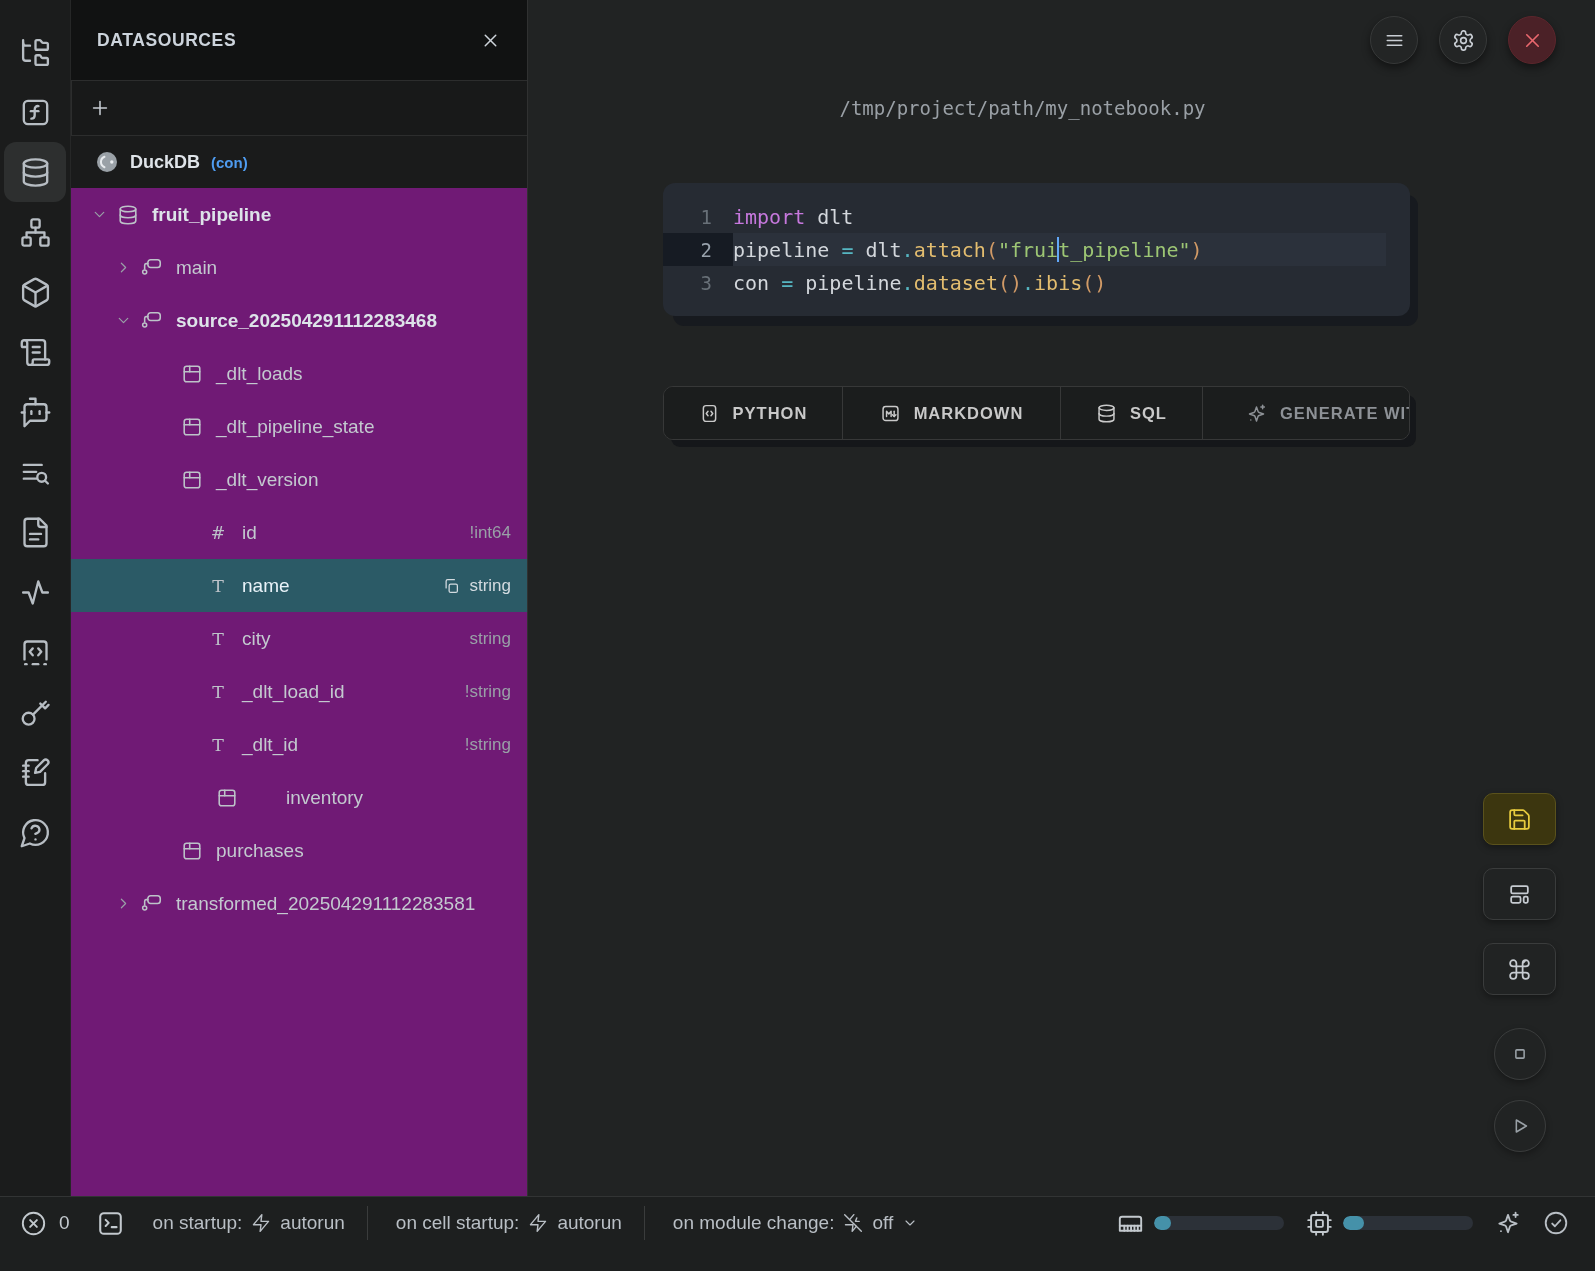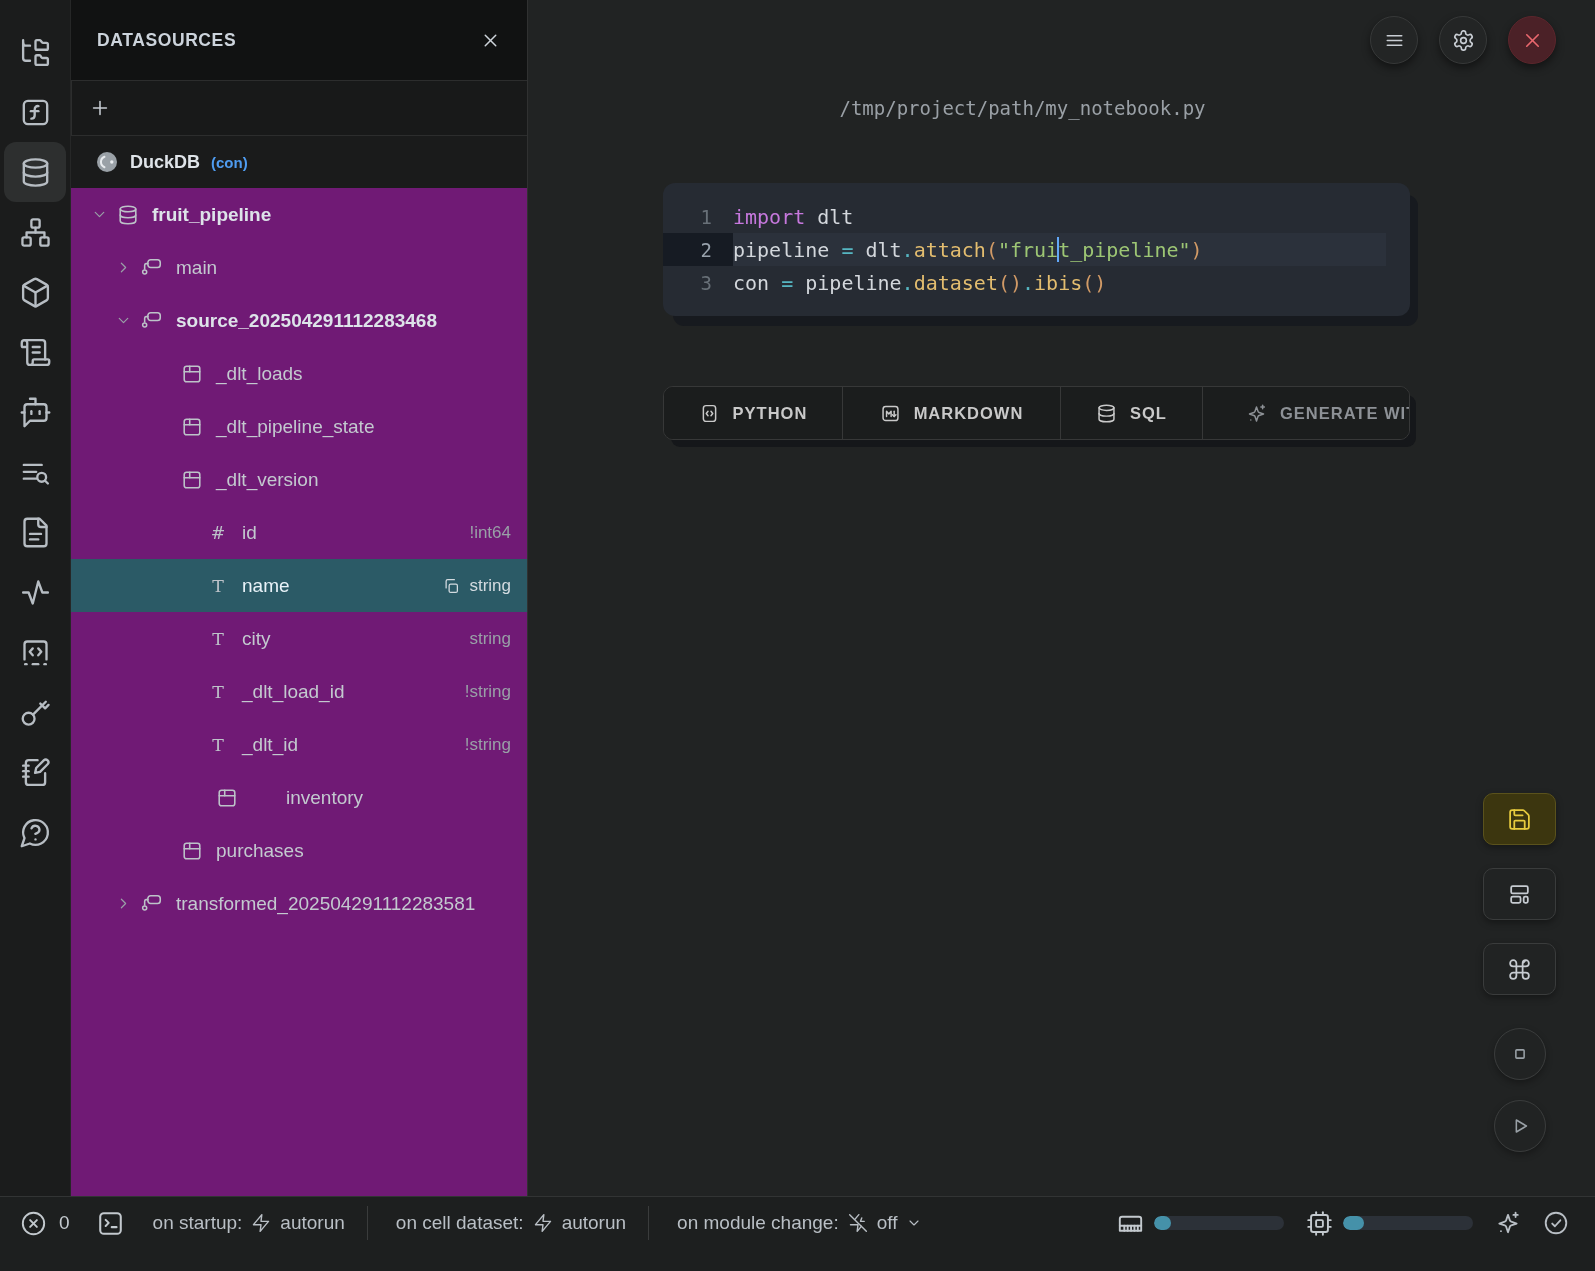--- a/index.html
+++ b/index.html
@@ -671,21 +671,21 @@
   </button>
   <span id="sbGroups" style="display:contents"><button class="sb-group">
         <span>on startup:</span>
         <span style="display: flex;">
           <svg viewBox="0 0 24 24" fill="none" stroke="currentColor" stroke-width="1.7" stroke-linecap="round" stroke-linejoin="round">
             <path d="M13 2 3 14h9l-1 8 10-12h-9l1-8z"></path>
           </svg>
         </span>
         <span>autorun</span>
       </button><div class="sb-sep"></div><button class="sb-group">
-        <span>on cell dataset:</span>
+        <span>on cell startup:</span>
         <span style="display: flex;">
           <svg viewBox="0 0 24 24" fill="none" stroke="currentColor" stroke-width="1.7" stroke-linecap="round" stroke-linejoin="round">
             <path d="M13 2 3 14h9l-1 8 10-12h-9l1-8z"></path>
           </svg>
         </span>
         <span>autorun</span>
       </button><div class="sb-sep"></div><button class="sb-group">
         <span>on module change:</span>
         <span style="display: flex;">
           <svg viewBox="0 0 24 24" fill="none" stroke="currentColor" stroke-width="1.7" stroke-linecap="round" stroke-linejoin="round">

